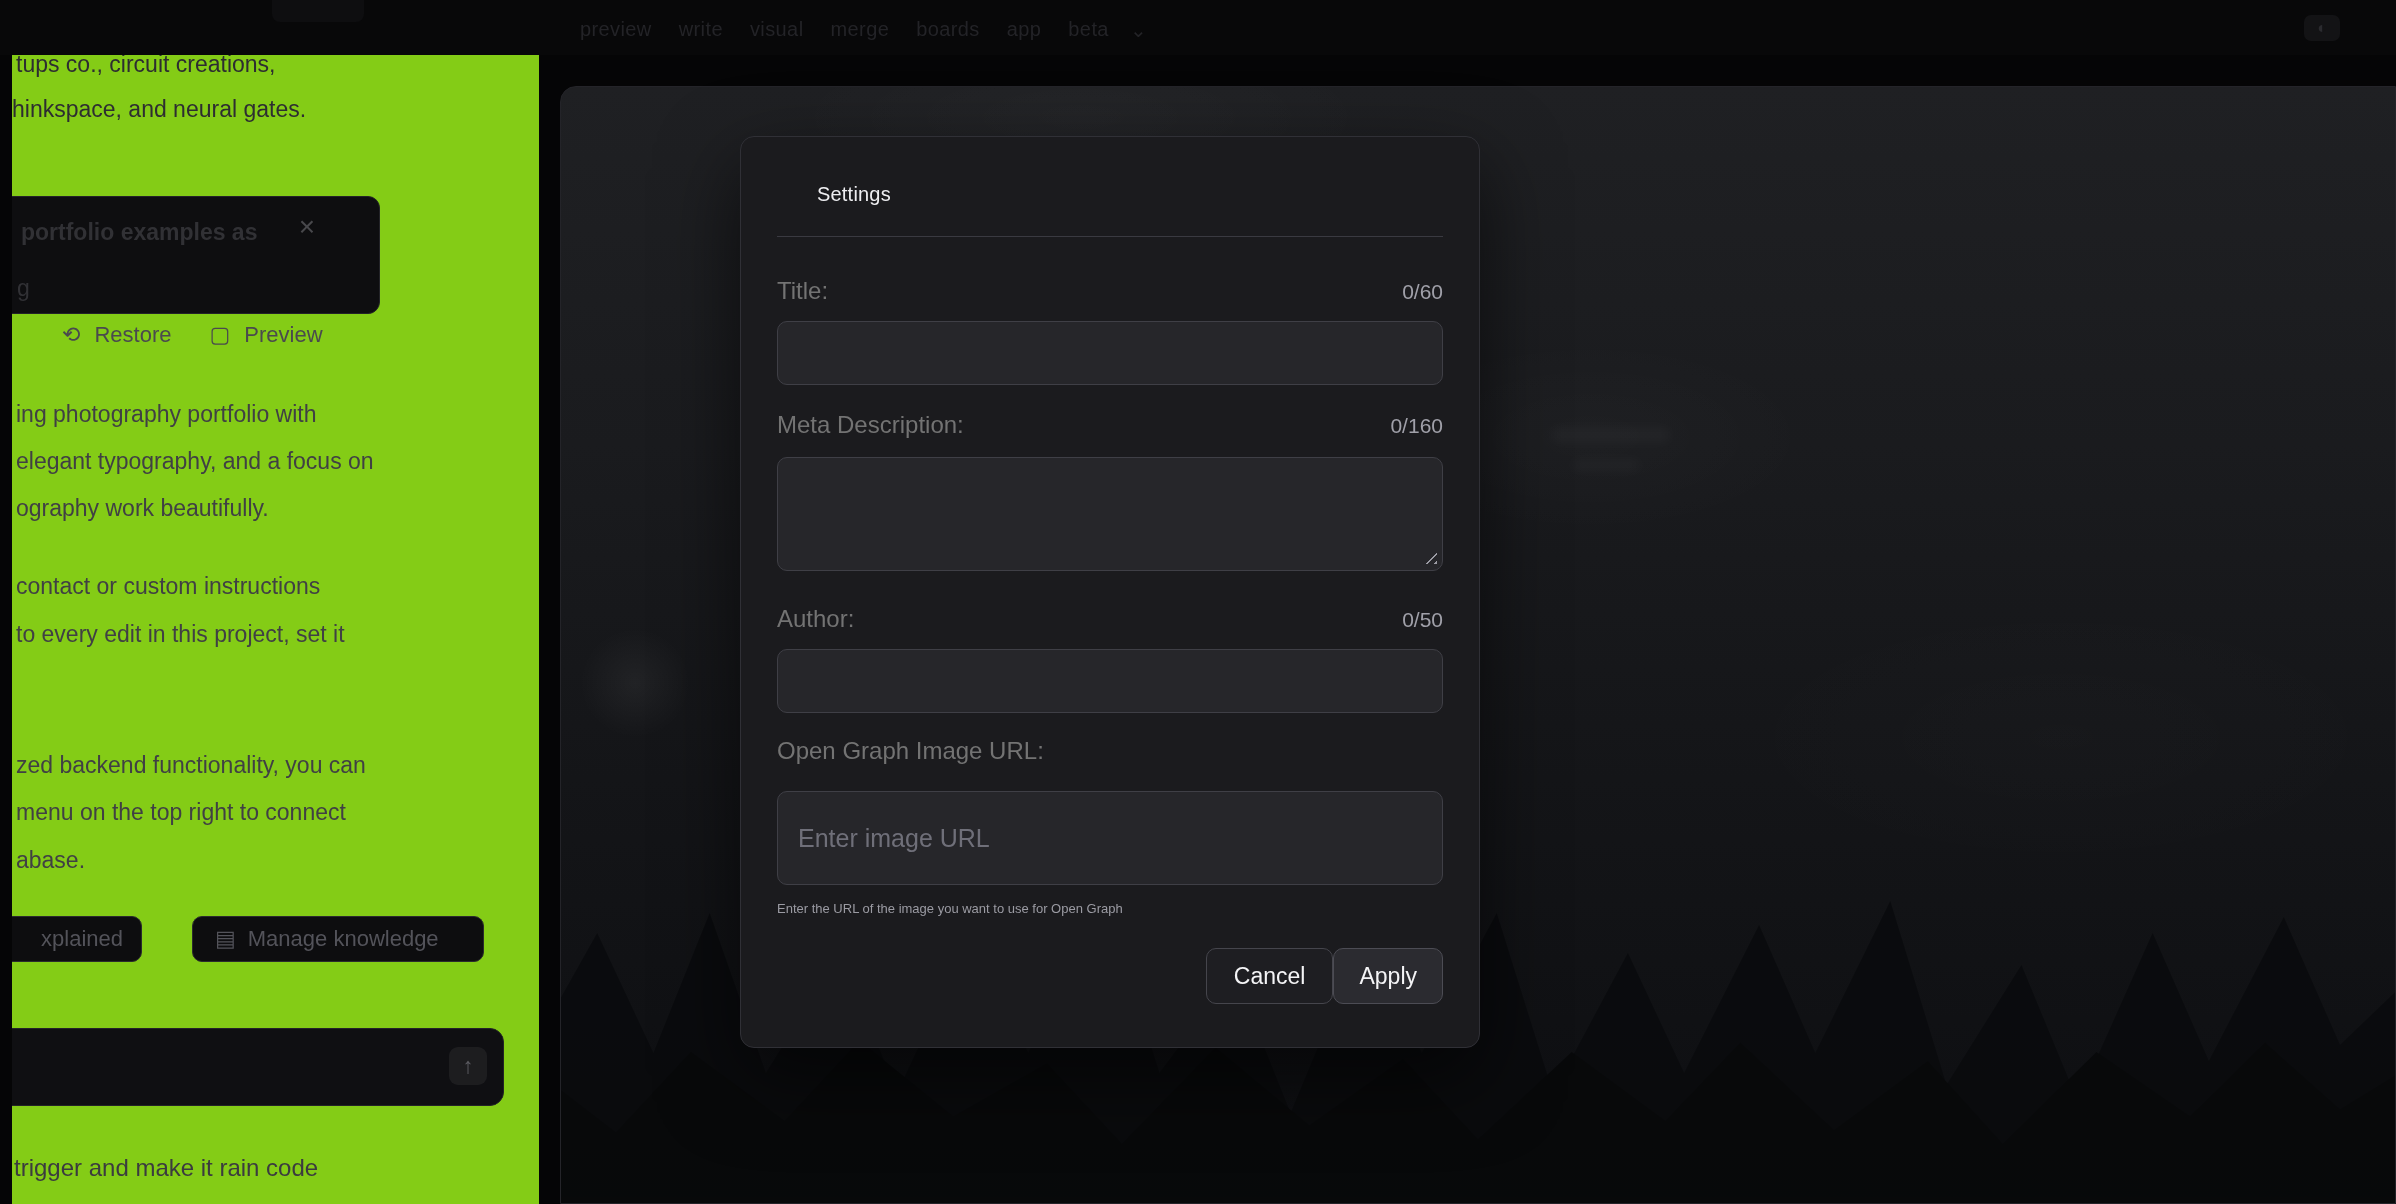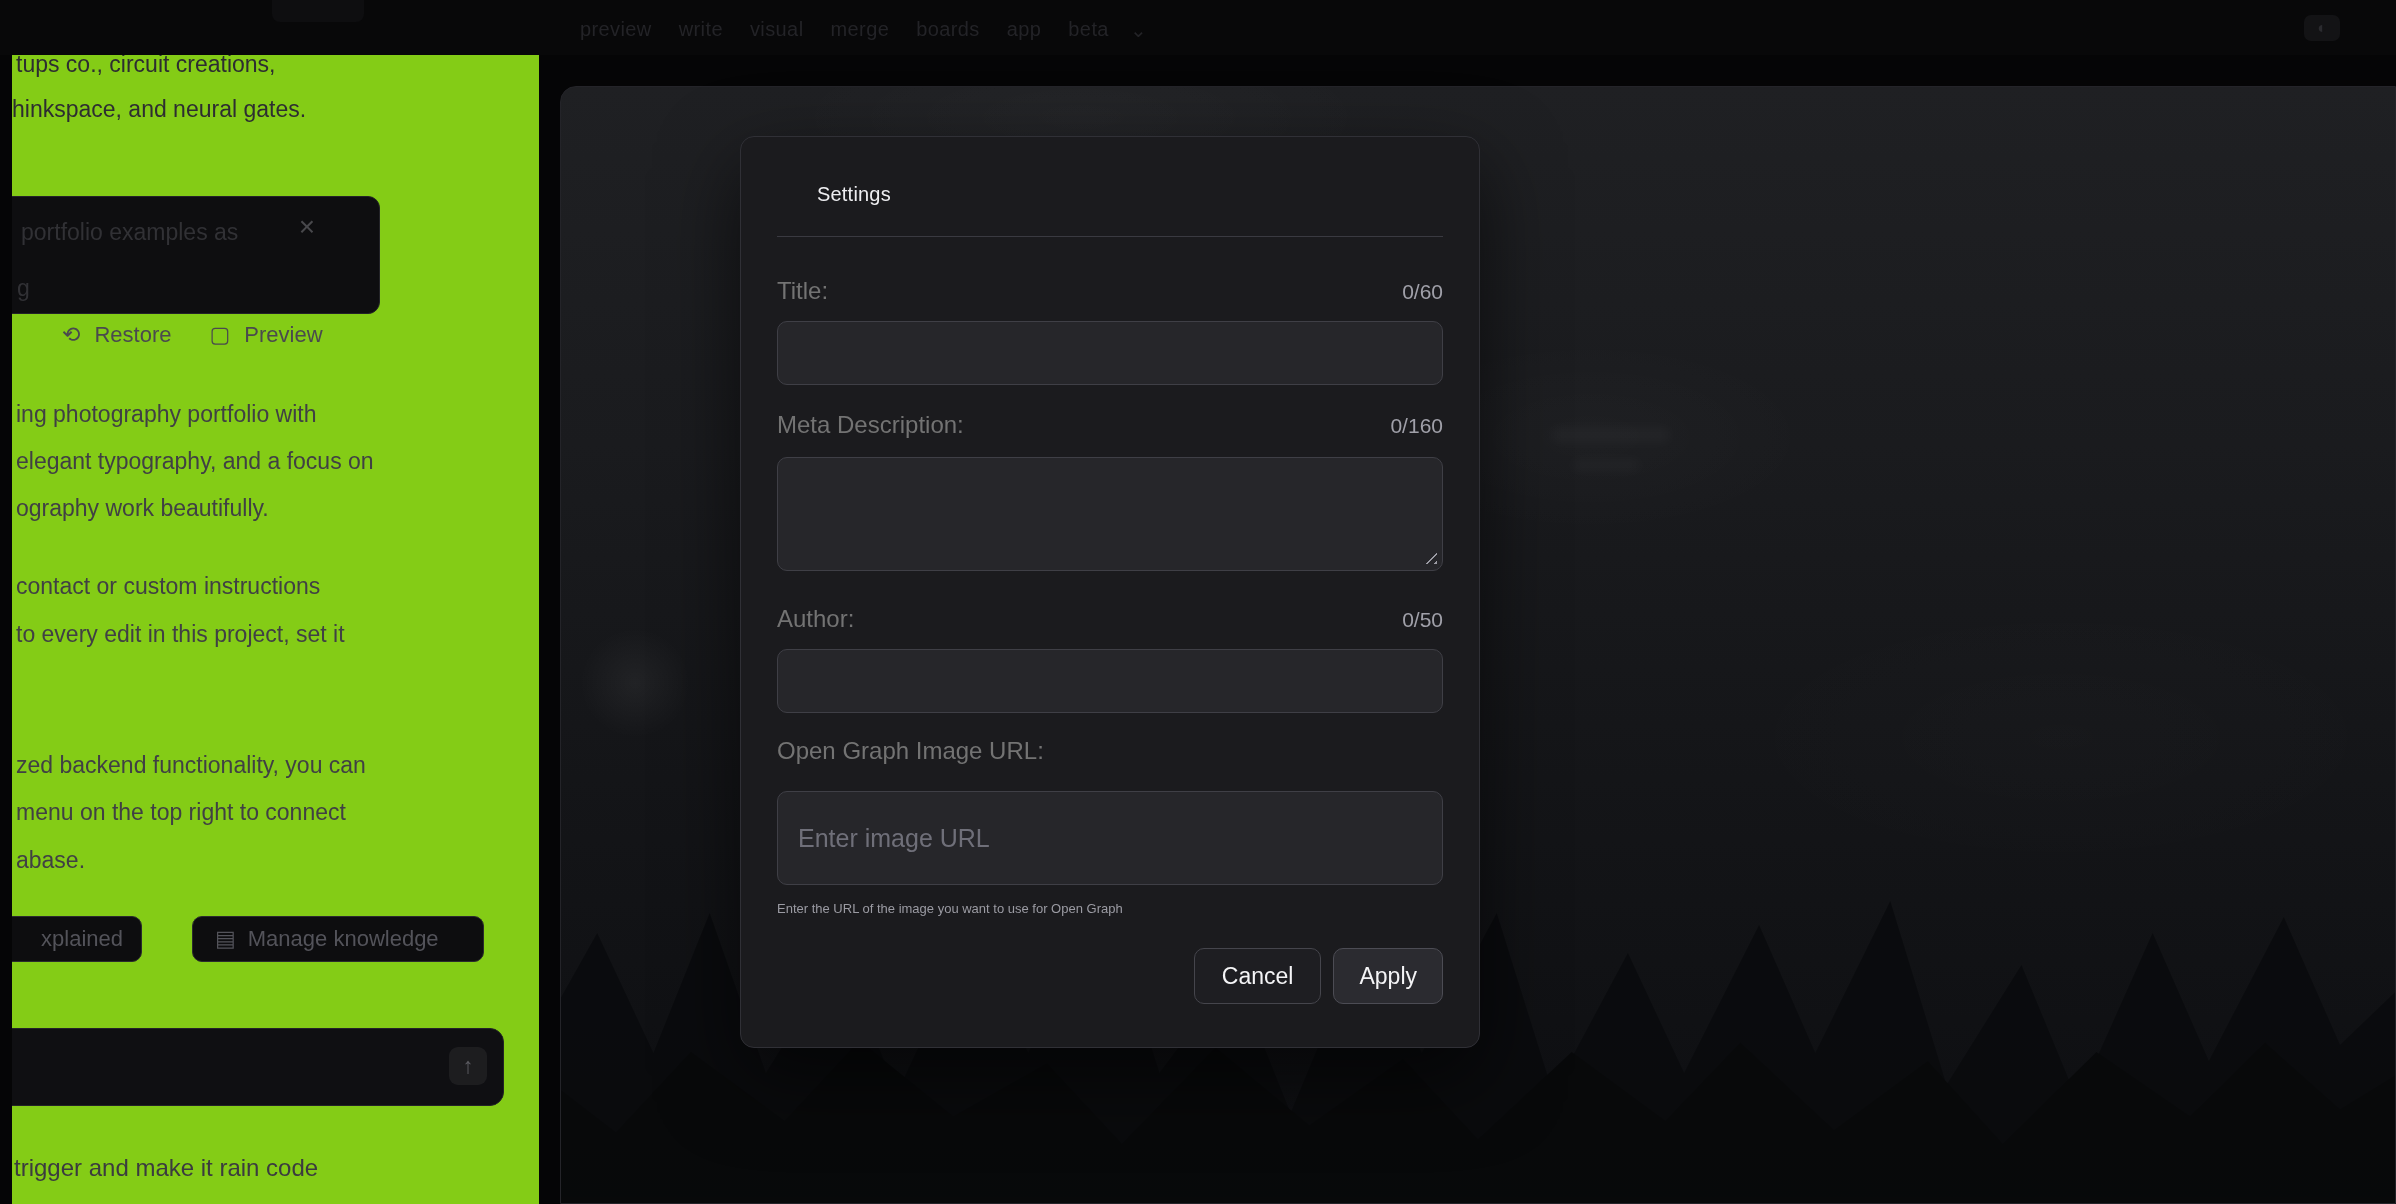--- a/index.html
+++ b/index.html
@@ -41,21 +41,21 @@
   .dimtext {
     position:absolute; white-space:nowrap;
     color:#404044; font-size:23px; filter:blur(.7px);
   }
   .dim-intro { color:#2d2d31; }
   .ver-card {
     position:absolute; left:-30px; top:141px; width:398px; height:118px;
     border:1px solid #232328; border-radius:12px; background:#0e0e10;
     filter:blur(.4px);
   }
-  .ver-card .line1 { position:absolute; left:38px; top:22px; font-size:23px; color:#313135; white-space:nowrap; }
+  .ver-card .line1 { position:absolute; left:38px; top:22px; font-size:23px; color:#313135; white-space:nowrap;font-weight:bold; }
   .ver-card .line2 { position:absolute; left:34px; top:78px; font-size:23px; color:#313135; }
   .ver-card .close {
     position:absolute; right:64px; top:16px; font-size:28px; color:#48484c; line-height:1;
   }
   .actions { position:absolute; left:50px; top:267px; display:flex; gap:38px;
     font-size:22px; color:#4a4a4e; filter:blur(.7px); }
   .actions .act { display:flex; gap:14px; align-items:center; }
   .chiprow { position:absolute; left:0; top:861px; width:527px; height:46px; filter:blur(.5px); }
   .chip {
     position:absolute; height:46px; border:1px solid #2a2a2e; border-radius:10px;
@@ -131,21 +131,21 @@
   .ta-wrap { position:relative; margin-top:18px; }
   .tarea { height:114px; resize:none; padding:14px 18px; display:block; }
   .ta-wrap::after {
     content:""; position:absolute; right:6px; bottom:7px; width:13px; height:13px;
     background:repeating-linear-gradient(135deg, transparent 0 4px, #9b9ba4 4px 6px);
     clip-path:polygon(100% 0, 100% 100%, 0 100%);
   }
   .url-input { height:94px; margin-top:26px; padding:0 20px; font-size:25px; }
   .url-input::placeholder { color:#6f6f79; opacity:1; }
   .helper { margin-top:16px; font-size:13px; color:#9b9ba3; }
-  .btnrow { margin-top:32px; display:flex; justify-content:flex-end; gap:12px; }
+  .btnrow { margin-top:32px; display:flex; justify-content:flex-end; }
   .mbtn {
     height:56px; border-radius:10px; font-size:23px; color:#f4f4f6;
     font-family:"Liberation Sans", sans-serif; cursor:pointer;
   }
   .btn-cancel { background:#1e1e22; border:1px solid #45454c; padding:0 27px; }
   .btn-apply  { background:#2b2b30; border:1px solid #4c4c54; padding:0 25px; }
 </style>
 </head>
 <body>
 

